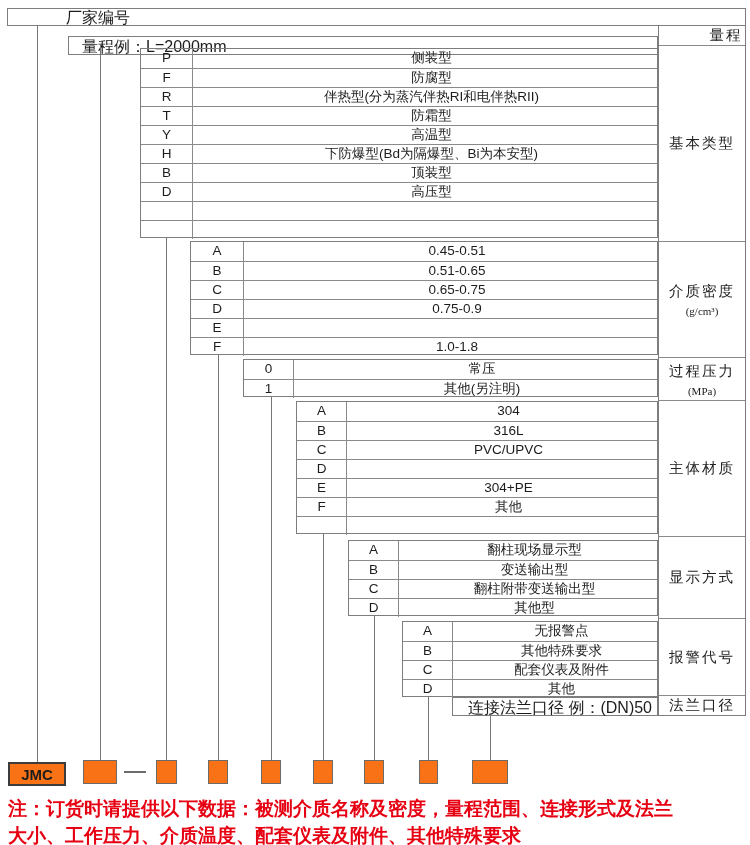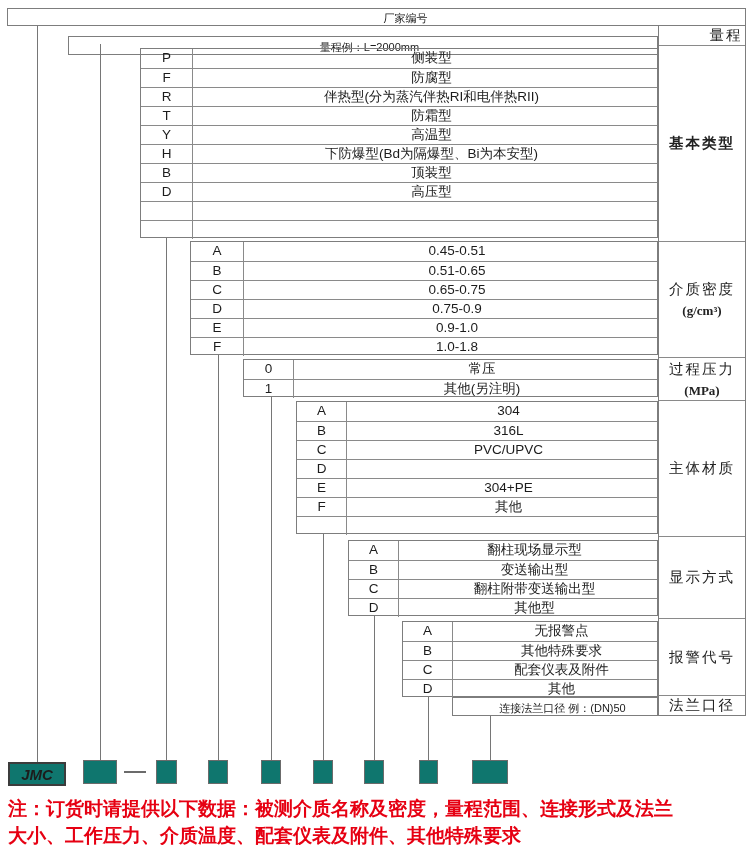--- a/index.html
+++ b/index.html
@@ -9,30 +9,30 @@
     color:#1c1c1c;overflow:hidden;
   }
   .abs{position:absolute;box-sizing:border-box;}
   .frame{border:1px solid #7d7d7d;background:#fff;}
   .vline{position:absolute;width:1px;background:#767676;}
   .grp{position:absolute;box-sizing:border-box;border:1px solid #7d7d7d;}
   .row{display:flex;box-sizing:border-box;height:19px;line-height:18px;font-size:13.5px;}
   .row + .row{border-top:1px solid #8a8a8a;}
   .code{box-sizing:border-box;border-right:1px solid #8a8a8a;text-align:center;flex:0 0 auto;}
   .desc{flex:1 1 auto;padding-left:13px;white-space:nowrap;overflow:hidden;text-align:center;}
-  .hdr-text{font-size:11px;line-height:16px;white-space:nowrap;text-align:center;}
+  .hdr-text{font-size:16px;line-height:16px;white-space:nowrap;}
   #label-col{display:flex;flex-direction:column;border:1px solid #7d7d7d;background:#fff;}
   .lblcell{
     box-sizing:border-box;display:flex;flex-direction:column;align-items:center;justify-content:center;
     font-family:"Liberation Serif","DejaVu Serif",serif;font-size:14.5px;color:#222;
     letter-spacing:2px;text-align:center;
   }
   .lblcell + .lblcell{border-top:1px solid #8a8a8a;}
-  .lbl-unit{font-size:13px;letter-spacing:0;margin-top:4px;font-weight:bold;}
-  .mbox{position:absolute;box-sizing:border-box;border:1px solid #6b6b6b;background:#0f766e;font-style:italic;}
+  .lbl-unit{font-size:11px;letter-spacing:0;margin-top:4px;}
+  .mbox{position:absolute;box-sizing:border-box;border:1px solid #6b6b6b;background:#f97316;}
   #jmc-box{border:2px solid #3c3c3c;text-align:center;font-weight:bold;font-size:15px;line-height:21px;}
   #dash{position:absolute;background:#6b6b6b;}
   #note{
     position:absolute;left:8px;top:795px;width:738px;
     color:#e60012;font-weight:bold;font-size:19px;line-height:27px;white-space:nowrap;
   }
 </style>
 </head>
 <body>
 
@@ -42,21 +42,21 @@
     <div class="hdr-text" style="padding:1px 0 0 58px;">厂家编号</div>
   </div>
   <div class="abs frame" style="left:68px;top:36px;width:590px;height:19px;">
     <div class="hdr-text" style="padding:2px 0 0 13px;">量程例：L=2000mm</div>
   </div>
 
   <div id="label-col" class="abs" style="left:658px;top:25px;width:88px;height:691px;">
     <div class="lblcell" style="height:19px;padding-left:48px;">
       <span>量程</span>
     </div>
-    <div class="lblcell" style="height:196px;font-weight:bold;">
+    <div class="lblcell" style="height:196px;">
       <span>基本类型</span>
     </div>
     <div class="lblcell" style="height:116px;">
       <span>介质密度</span>
       <span class="lbl-unit">(g/cm³)</span>
     </div>
     <div class="lblcell" style="height:44px;">
       <span>过程压力</span>
       <span class="lbl-unit">(MPa)</span>
     </div>
@@ -129,21 +129,20 @@
         <div class="row">
           <div class="code" style="width: 53px;">C</div>
           <div class="desc">0.65-0.75</div>
         </div>
         <div class="row">
           <div class="code" style="width: 53px;">D</div>
           <div class="desc">0.75-0.9</div>
         </div>
         <div class="row">
           <div class="code" style="width: 53px;">E</div>
-          <div class="desc">0.9-1.0</div>
         </div>
         <div class="row">
           <div class="code" style="width: 53px;">F</div>
           <div class="desc">1.0-1.8</div>
         </div>
       </div>
       <div class="grp" style="left: 243px; top: 359px; width: 415px; height: 38px;">
         <div class="row">
           <div class="code" style="width: 50px;">0</div>
           <div class="desc">常压</div>

